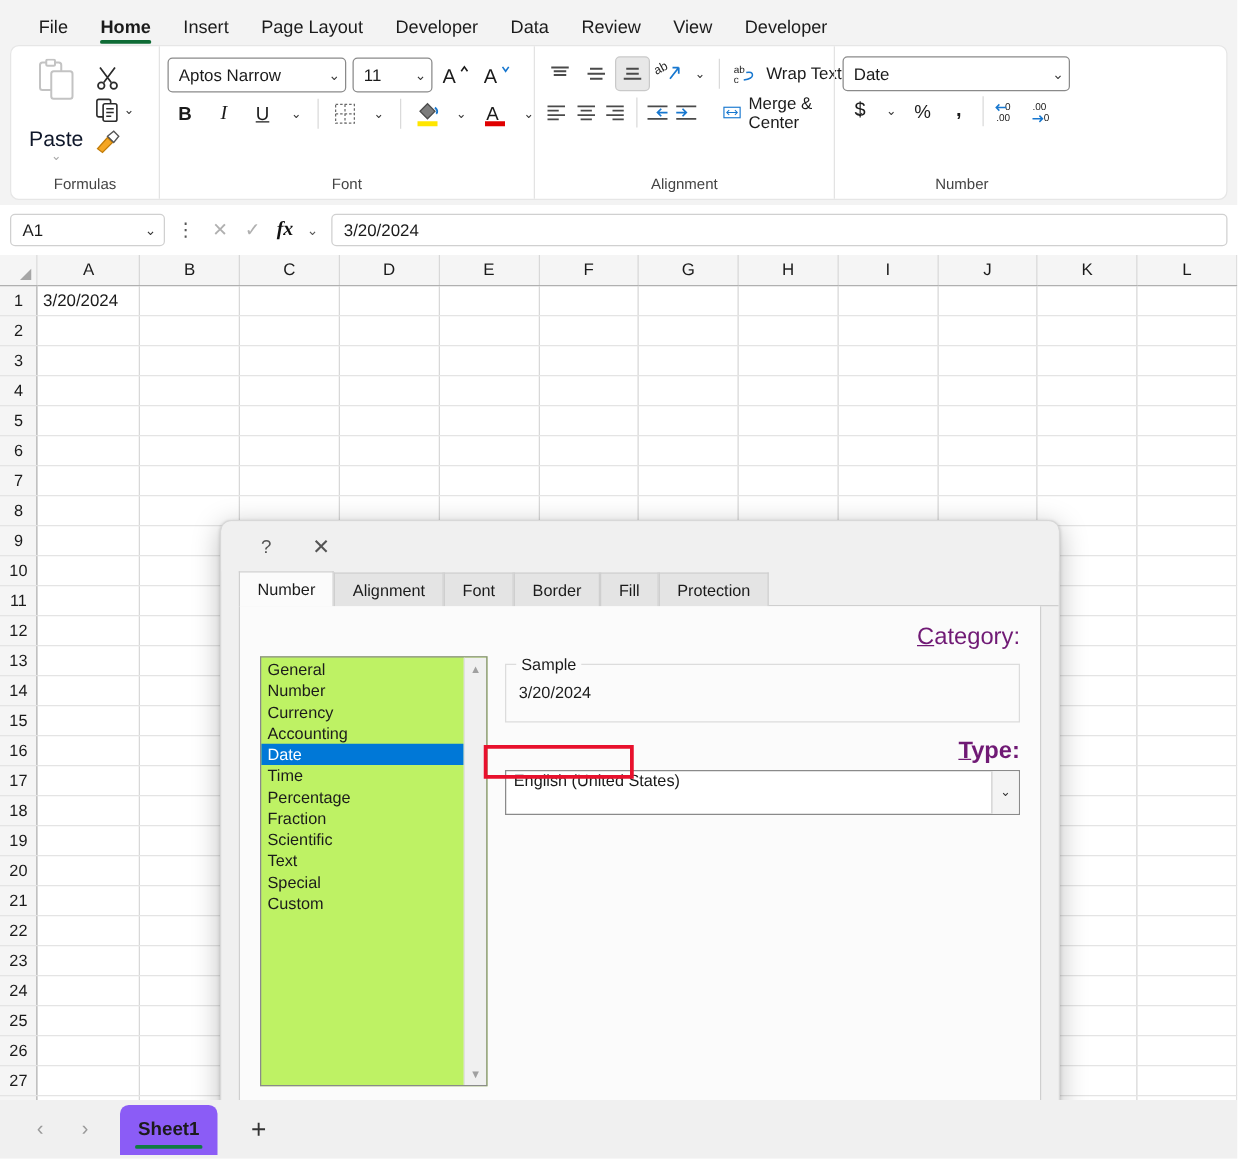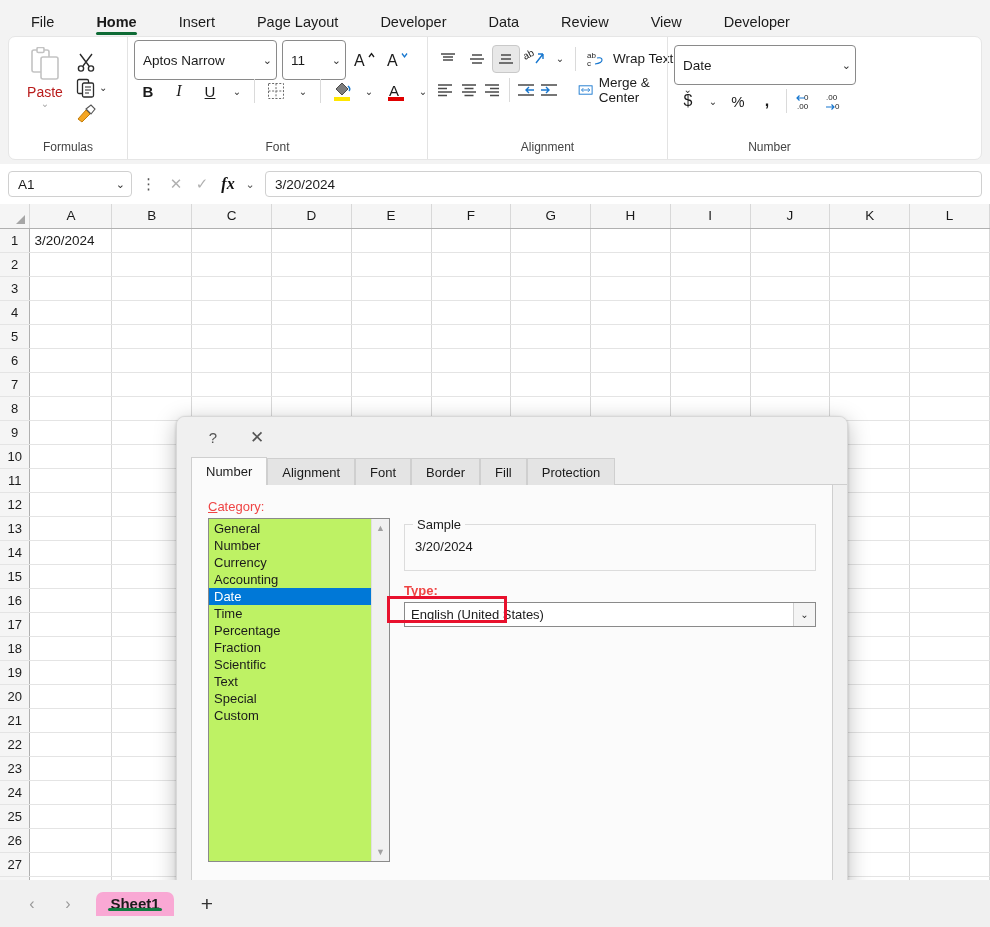--- a/index.html
+++ b/index.html
@@ -15,21 +15,21 @@
     -webkit-font-smoothing: antialiased;
   }
 
   
   .ribbon-tabs {
     height: 36px;
     background: #f3f3f3;
     display: flex;
     align-items: flex-end;
     padding-left: 18px;
-    gap: 16px;
+    gap: 0px;
   }
   .rtab {
     position: relative;
     padding: 0 13px 7px 13px;
     font-size: 14.5px;
     color: #1b1b1b;
     line-height: 1;
     cursor: default;
     white-space: nowrap;
   }
@@ -73,30 +73,30 @@
     line-height: 20px;
     position: relative;
   }
 
   
   .g-clipboard { width: 118px; }
   .paste-col {
     width: 60px; display:flex; flex-direction:column; align-items:center;
     padding-top: 4px; color:#b5b5b5;
   }
-  .paste-label { font-size: 14px; color:#b91c1c; margin-top:1px;}
+  .paste-label { font-size: 17px; color:#0f172a; margin-top:19px;}
   .clip-col { display:flex; flex-direction:column; gap:1px; padding-top:6px;}
   .clip-row { display:flex; align-items:center; gap:2px; height:25px;}
 
   
   .g-font { width: 300px; }
   .font-row1 { display:flex; align-items:center; gap:5px; height:32px; padding-top:2px;}
   .font-row2 { display:flex; align-items:center; gap:3px; height:32px; }
   .combo {
-    height: 40px;
+    height: 28px;
     border: 1px solid #8a8a8a;
     border-radius: 4px;
     background: #fff;
     display: flex; align-items: center;
     padding: 0 4px 0 8px;
     font-size: 13.5px;
   }
   .combo .cval { flex:1; white-space:nowrap; overflow:hidden; }
   .combo .chev { color:#333; font-size:11px; padding-left:6px; }
   .fontname { width: 143px; }
@@ -193,24 +193,24 @@
 
   
   .sheetbar {
     position:absolute; left:0; right:0; bottom:0; height:47px;
     background:#f0f0f0;
     display:flex; align-items:center;
     padding-left: 14px;
   }
   .navbtn { width:36px; height:30px; display:flex; align-items:center; justify-content:center; color:#9a9a9a; font-size:16px;}
   .sheettab {
-    height: 24px;
+    height: 40px;
     min-width: 78px;
     margin-left: 10px;
-    background:#f9a8d4;
+    background:#8b5cf6;
     border-radius: 7px 7px 0 0;
     display:flex; align-items:center; justify-content:center;
     font-size: 15px; font-weight: bold;
     position: relative;
     padding: 0 14px;
   }
   .sheettab::after {
     content:""; position:absolute; left:12px; right:12px; bottom:5px; height:3px; background:#107c41; border-radius:2px;
   }
   .addsheet { width:46px; height:30px; display:flex; align-items:center; justify-content:center; font-size:21px; color:#333; margin-left:10px;}
@@ -262,21 +262,21 @@
 
   .dlg-pane {
     margin: 0 14px;
     height: 501px;
     background:#fbfbfb;
     border:1px solid #cfcfcf;
     border-top:none;
     position: relative;
     padding: 14px 16px;
   }
-  .flabel { font-size:13px; color:#ef4444; margin-bottom:4px; }
+  .flabel { font-size:19px; color:#701a75; margin-bottom:4px;text-align:right; }
   .flabel u { text-decoration: underline; }
 
   .pane-cols { display:flex; gap: 14px; }
   .col-left { width: 182px; }
   .col-right { flex:1; }
 
   .listbox {
     border:1px solid #8a8a8a;
     background:#bef264;
     position: relative;
@@ -314,24 +314,24 @@
   .sample-legend {
     position:absolute; top:-8px; left:8px;
     background:#fbfbfb; padding:0 4px; font-size:13px; color:#1b1b1b;
   }
 
   .lb-type { height: 120px; margin-top: 4px; }
   .lb-type .lb-items { padding-top: 0; }
   .lb-type .lb-item { height:17px; line-height:17px; }
 
   .combo-locale {
-    height: 25px;
+    height: 36px;
     border:1px solid #8a8a8a;
     background:#fff;
-    display:flex; align-items:center;
+    display:flex; 
     padding-left: 6px;
     font-size:13px;
     margin-top: 4px;
   }
   .combo-locale .cval { flex:1; }
   .combo-locale .cbtn {
     width: 22px; align-self:stretch;
     border-left:1px solid #cfcfcf;
     background:#f4f4f4;
     display:flex; align-items:center; justify-content:center;

